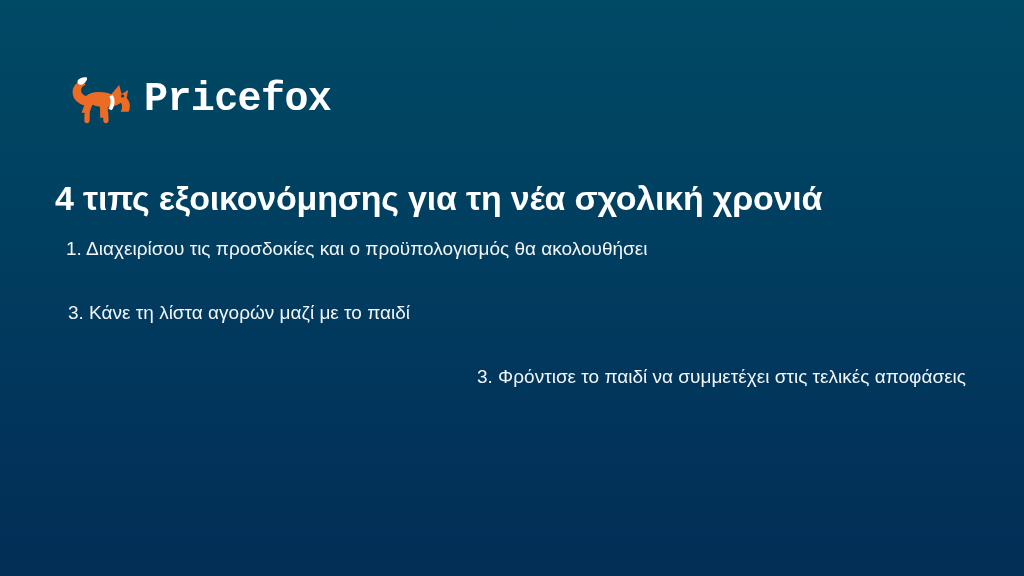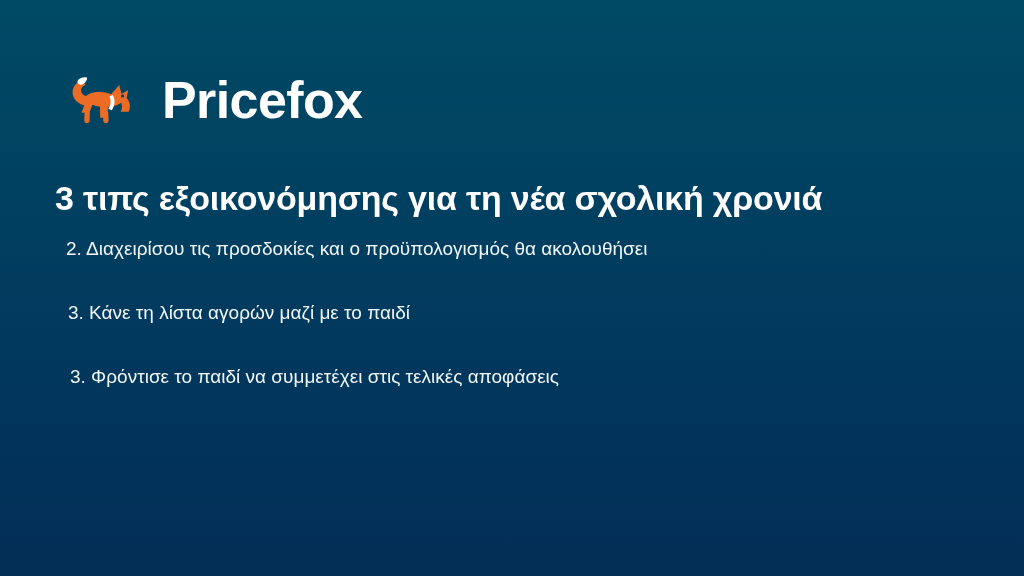--- a/index.html
+++ b/index.html
@@ -32,27 +32,28 @@
     align-items: center;
     height: 60px;
   }
   .logo-mark {
     width: 78px;
     height: 56px;
     display: block;
     flex: 0 0 auto;
   }
   .logo-word {
-    margin-left: 22px;
+    margin-left: 4px;
     color: #ffffff;
-    font-size: 52px;
+    font-size: 40px;
     font-weight: bold;
     letter-spacing: -0.6px;
     line-height: 1;
     white-space: nowrap;
+    font-family: Liberation Mono, monospace;
   }
 
   
   .headline {
     position: absolute;
     left: 55px;
     top: 155px;
     width: 920px;
     color: #ffffff;
     font-size: 34px;
@@ -74,21 +75,21 @@
   }
   .tip {
     color: #f2f6f8;
     font-size: 19px;
     font-weight: normal;
     line-height: 1.35;
     height: 64px;
     white-space: nowrap;
   }
   .tip:nth-child(2) { padding-left: 2px; }
-  .tip:nth-child(3) { padding-left: 4px; }
+  .tip:nth-child(3) { padding-left: 4px; text-align: right; }
 </style>
 </head>
 <body>
 
 <div class="slide">
 
   <div class="logo-row">
     <svg class="logo-mark" viewBox="0 0 78 56" aria-hidden="true">
 
       <path d="M20.5 8.5c-5.6 1.2-9.6 5.6-9.9 11.1-0.3 5.1 2.4 9.1 6.6 11.6 2.4 1.4 4.9 2.2 7.6 2.7l2.6-8.6c-2.3-0.5-4.4-1.2-6-2.5-2.0-1.6-2.8-3.8-2.1-6.1 0.6-2.0 2.2-3.3 4.3-3.8z" fill="#ed6c25"></path>
@@ -100,21 +101,21 @@
 
       <path d="M41.0 40.0h5.2l0.4 8.5c0.0 1.6-1.1 2.8-2.6 2.8-1.5 0-2.7-1.2-2.7-2.8z" fill="#ed6c25"></path>
 
       <path d="M22.6 40.0h5.2l-0.2 8.6c0 1.6-1.2 2.7-2.7 2.7-1.5 0-2.6-1.2-2.6-2.8z" fill="#ed6c25"></path>
 
       <path d="M60.6 22.4c0.9 0 1.6 0.7 1.6 1.6 0 0.9-0.7 1.6-1.6 1.6-0.9 0-1.6-0.7-1.6-1.6 0-0.9 0.7-1.6 1.6-1.6z" fill="#004462"></path>
     </svg>
     <span class="logo-word">Pricefox</span>
   </div>
 
-  <h1 class="headline">3 τιπς εξοικονόμησης για τη νέα σχολική χρονιά</h1>
+  <h1 class="headline">4 τιπς εξοικονόμησης για τη νέα σχολική χρονιά</h1>
 
   <ul class="tips">
-    <li class="tip">2. Διαχειρίσου τις προσδοκίες και ο προϋπολογισμός θα ακολουθήσει</li>
+    <li class="tip">1. Διαχειρίσου τις προσδοκίες και ο προϋπολογισμός θα ακολουθήσει</li>
     <li class="tip">3. Κάνε τη λίστα αγορών μαζί με το παιδί</li>
     <li class="tip">3. Φρόντισε το παιδί να συμμετέχει στις τελικές αποφάσεις</li>
   </ul>
 
 </div>
 
 </body></html>

